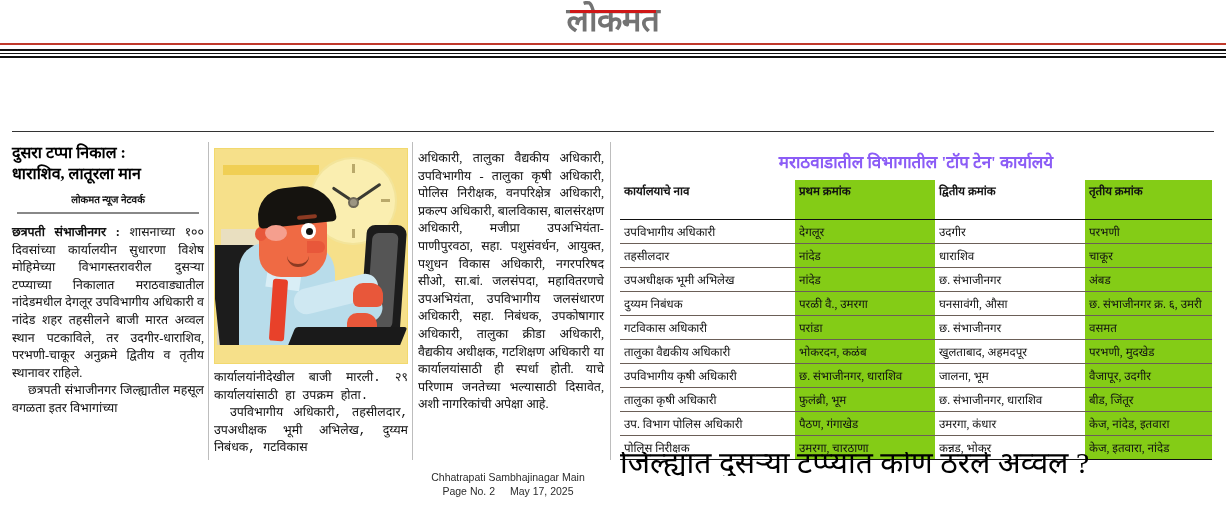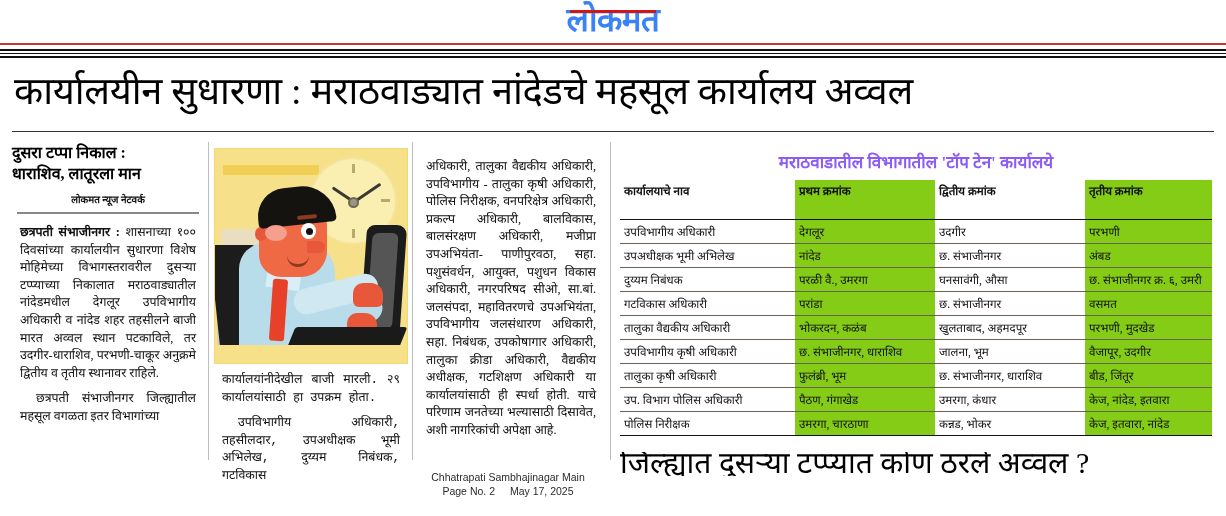--- a/index.html
+++ b/index.html
@@ -30,21 +30,21 @@
     height: 43px;
     display: flex;
     align-items: center;
     justify-content: center;
   }
   .masthead-logo {
     font-family: "Liberation Serif", "DejaVu Serif", serif;
     font-weight: bold;
     font-size: 33px;
     line-height: 1;
-    color: #3b82f6;
+    color: #737373;
     letter-spacing: -0.5px;
     position: relative;
     padding: 0 2px 2px 2px;
   }
   .masthead-logo::after {
     content: "";
     position: absolute;
     left: 6%;
     right: 6%;
     top: 6px;
@@ -133,21 +133,21 @@
   }
   .body-text {
     margin-top: 10px;
     font-family: "Liberation Serif", "DejaVu Serif", serif;
     font-size: 12.4px;
     line-height: 17.6px;
     text-align: justify;
     color: #111;
   }
   .body-text b { font-weight: bold; }
-  .body-text p { margin: 8px; text-indent: 16px; }
+  .body-text p { margin: 0; text-indent: 16px; }
   .body-text p.first { text-indent: 0; }
 
   
   .col-mid {
     position: absolute;
     left: 214px;
     top: 148px;
     width: 194px;
   }
   .art {
@@ -475,21 +475,20 @@
 <div class="page">
 
   <div class="masthead">
     <div class="masthead-logo">लोकमत</div>
   </div>
   <div class="rule-red"></div>
   <div class="rule-black-1"></div>
   <div class="rule-black-2"></div>
   <div class="rule-black-3"></div>
 
-  <div class="headline">कार्यालयीन सुधारणा : मराठवाड्यात नांदेडचे महसूल कार्यालय अव्वल</div>
   <div class="rule-under-headline"></div>
 
   <div class="vline v1"></div>
   <div class="vline v2"></div>
   <div class="vline v3"></div>
 
   <div class="col-left">
     <div class="subhead">
       <div>दुसरा टप्पा निकाल :</div>
       <div>धाराशिव, लातूरला मान</div>
@@ -566,20 +565,26 @@
         </tr>
       </thead>
       <tbody>
         <tr>
           <td>उपविभागीय अधिकारी</td>
           <td class="tint">देगलूर</td>
           <td>उदगीर</td>
           <td class="tint">परभणी</td>
         </tr>
         <tr>
+          <td>तहसीलदार</td>
+          <td class="tint">नांदेड</td>
+          <td>धाराशिव</td>
+          <td class="tint">चाकूर</td>
+        </tr>
+        <tr>
           <td>उपअधीक्षक भूमी अभिलेख</td>
           <td class="tint">नांदेड</td>
           <td>छ. संभाजीनगर</td>
           <td class="tint">अंबड</td>
         </tr>
         <tr>
           <td>दुय्यम निबंधक</td>
           <td class="tint">परळी वै., उमरगा</td>
           <td>घनसावंगी, औसा</td>
           <td class="tint">छ. संभाजीनगर क्र. ६, उमरी</td>

